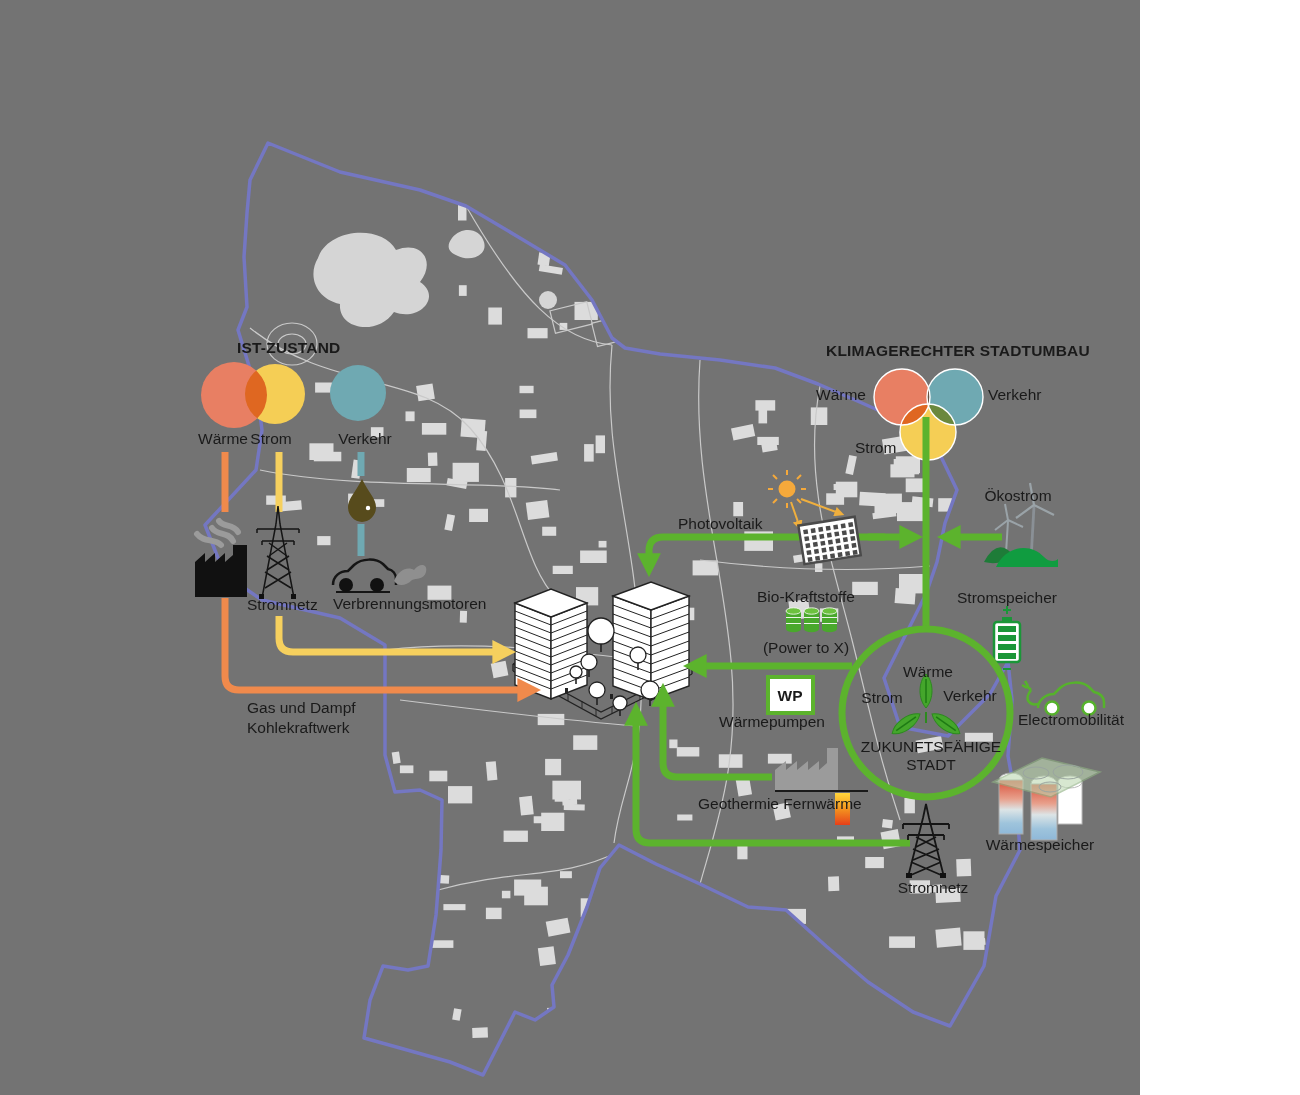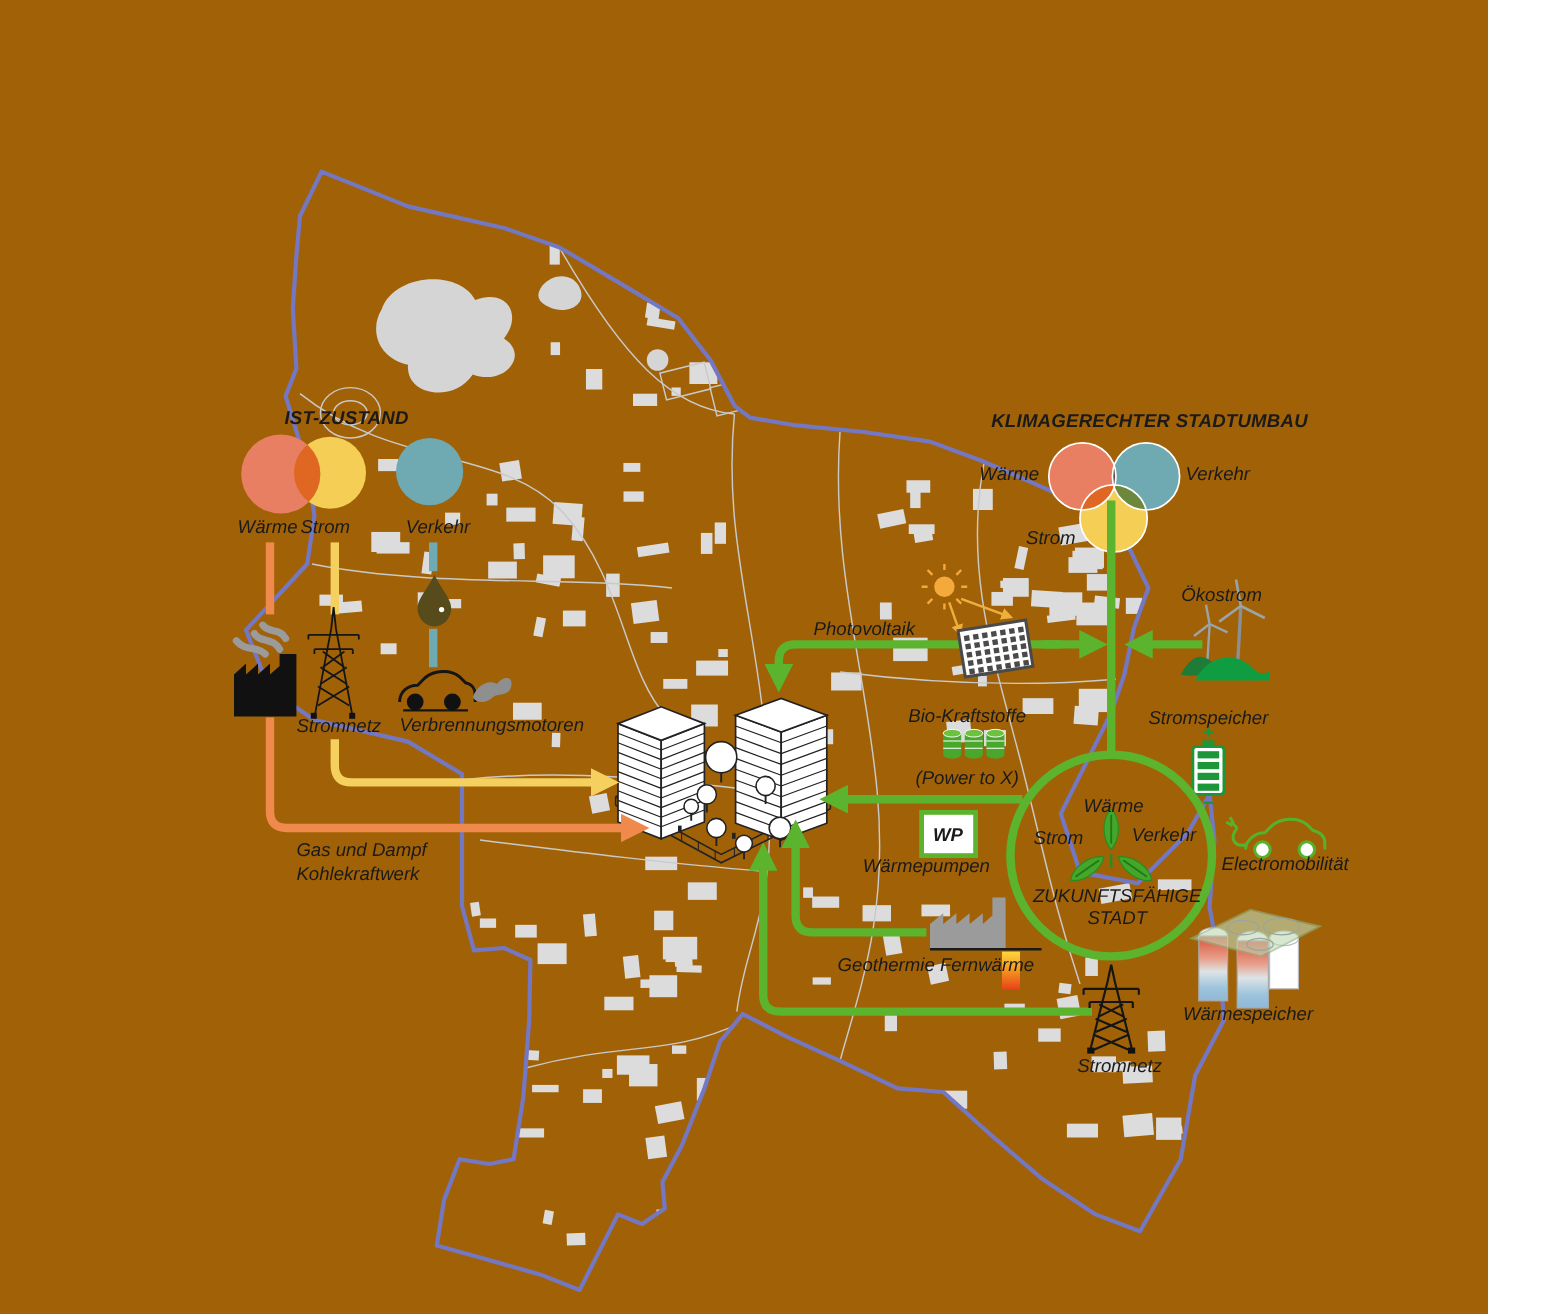--- a/index.html
+++ b/index.html
@@ -1,17 +1,17 @@
 <!DOCTYPE html>
 <html><head>
 <meta charset="utf-8">
 <style>
   html,body{margin:0;padding:0;background:#fff;}
-  #stage{position:relative;width:1240px;height:1095px;background:#a16207;overflow:hidden;
-         font-family:"Liberation Sans",sans-serif;font-style:italic;}
+  #stage{position:relative;width:1140px;height:1095px;background:#737373;overflow:hidden;
+         font-family:"Liberation Sans",sans-serif;}
   svg{position:absolute;left:0;top:0;}
   text{fill:#1a1a1a;font-family:"Liberation Sans",sans-serif;font-size:15.5px;}
   .title{font-weight:bold;font-size:15.5px;letter-spacing:.2px;}
   .mapline{stroke:#c9c9c9;stroke-width:1.2;fill:none;}
   .flow{fill:none;stroke-linejoin:round;}
   .blk{stroke:#151515;fill:none;}
 </style>
 </head>
 <body>
 

